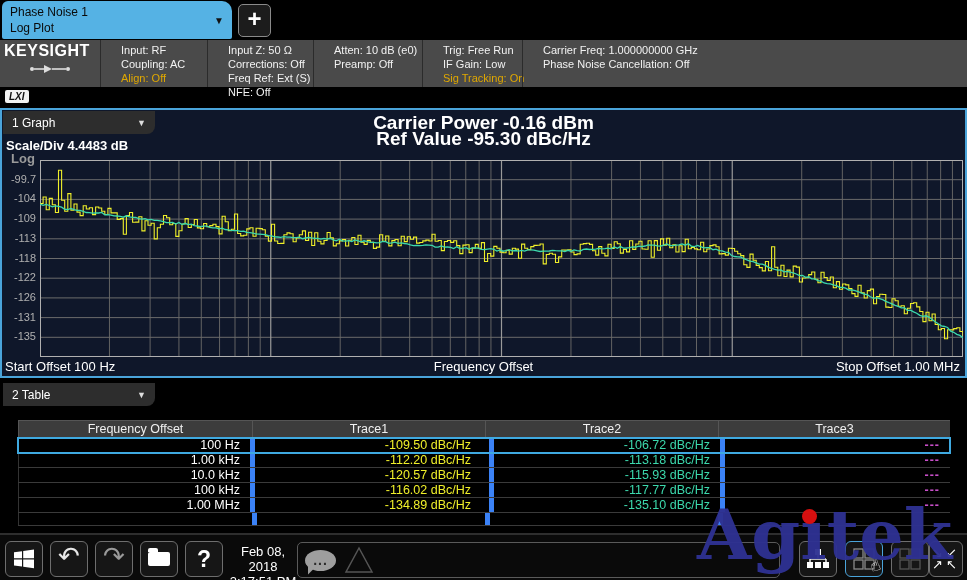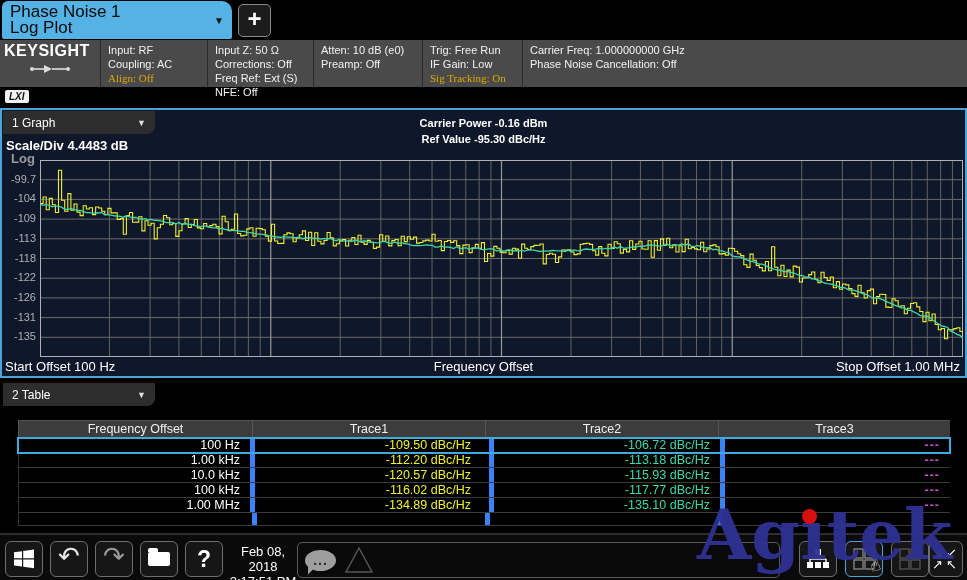--- a/index.html
+++ b/index.html
@@ -4,48 +4,48 @@
 <style>
   html,body{margin:0;padding:0;background:#000;}
   *{box-sizing:border-box;}
   .screen{position:relative;width:967px;height:580px;background:#000;overflow:hidden;
           font-family:"Liberation Sans","DejaVu Sans",sans-serif;color:#fff;}
 
   
   .tabbar{position:absolute;left:0;top:0;width:967px;height:40px;background:#000;}
   .tab{position:absolute;left:2px;top:1px;width:230px;height:38px;background:var(--tabblue);
        border-radius:6px 10px 2px 2px;color:#0a0a0a;display:flex;align-items:center;cursor:pointer;}
-  .tab-text{padding-left:8px;font-size:17px;line-height:16px;font-weight:normal;flex:1;}
+  .tab-text{padding-left:8px;font-size:12px;line-height:16px;font-weight:normal;flex:1;}
   .tab-caret{font-size:10px;color:#111;padding-right:8px;}
   .add-tab{position:absolute;left:238px;top:4px;width:33px;height:33px;background:#1c1c1c;
            border:1px solid #8a8a8a;border-radius:5px;color:#fff;font-size:24px;font-weight:bold;
            display:flex;align-items:center;justify-content:center;padding:0 0 3px 0;}
 
   
   .header{position:absolute;left:0;top:40px;width:967px;height:47px;background:#4a4a4a;display:flex;}
   .brand{position:relative;width:100px;height:100%;}
   .brand-name{font-size:16px;font-weight:bold;color:#fff;padding:2px 0 0 4px;letter-spacing:0.5px;}
   .brand-arrow{position:absolute;left:28px;top:24px;}
   .lxi{position:absolute;left:5px;top:50px;background:#f2f2f2;color:#111;font-style:italic;
        font-weight:bold;font-size:10px;padding:0 4px;border-radius:2px;line-height:13px;}
-  .hcol{border-left:1px solid #2b2b2b;padding:3px 0 0 7px;font-size:11px;line-height:14px;}
+  .hcol{border-left:1px solid #2b2b2b;padding:3px 0 0 20px;font-size:11px;line-height:14px;}
   .hcol:nth-child(1){width:107px;} .hcol:nth-child(2){width:106px;}
   .hcol:nth-child(3){width:109px;} .hcol:nth-child(4){width:100px;} .hcol:nth-child(5){flex:1;}
   .hline{color:#f2f2f2;white-space:nowrap;}
-  .hline.amber{color:var(--amber);font-family:Liberation Serif, serif;}
+  .hline.amber{color:var(--amber);}
 
   
   .graph-window{position:absolute;left:0;top:108px;width:967px;height:270px;background:#0f172a;
                 border:2px solid var(--accent);}
   .dropdown{position:absolute;left:1px;top:1px;width:152px;height:23px;background:#2d2d2d;
             border-radius:0 0 8px 0;display:flex;align-items:center;justify-content:space-between;
             padding:0 9px;font-size:12px;color:#fff;cursor:pointer;}
   .dd-caret{font-size:9px;color:#ddd;}
   .scalediv{position:absolute;left:4px;top:28px;font-size:13px;font-weight:bold;color:#fff;}
-  .center-info{position:absolute;left:0;right:0;top:5px;text-align:center;font-size:11px;
+  .center-info{position:absolute;left:0;right:0;top:5px;text-align:center;font-size:19px;
                font-weight:bold;line-height:16px;color:#fff;}
   .log-label{position:absolute;left:9px;top:41px;font-size:13px;font-weight:bold;color:#9a9a9a;}
   .ylab{position:absolute;width:34px;text-align:right;font-size:11px;color:#b0b0b0;}
   .plot{position:absolute;left:38px;top:50px;width:923px;height:197px;}
   .plot svg{display:block;width:100%;height:100%;}
   .xlab{position:absolute;top:249px;font-size:13px;font-weight:normal;color:#fff;}
   .xlab.left{left:3px;} .xlab.center{left:0;right:0;text-align:center;} .xlab.right{right:5px;}
 
   
   .table-window{position:absolute;left:0;top:380px;width:967px;height:151px;background:#000;}

